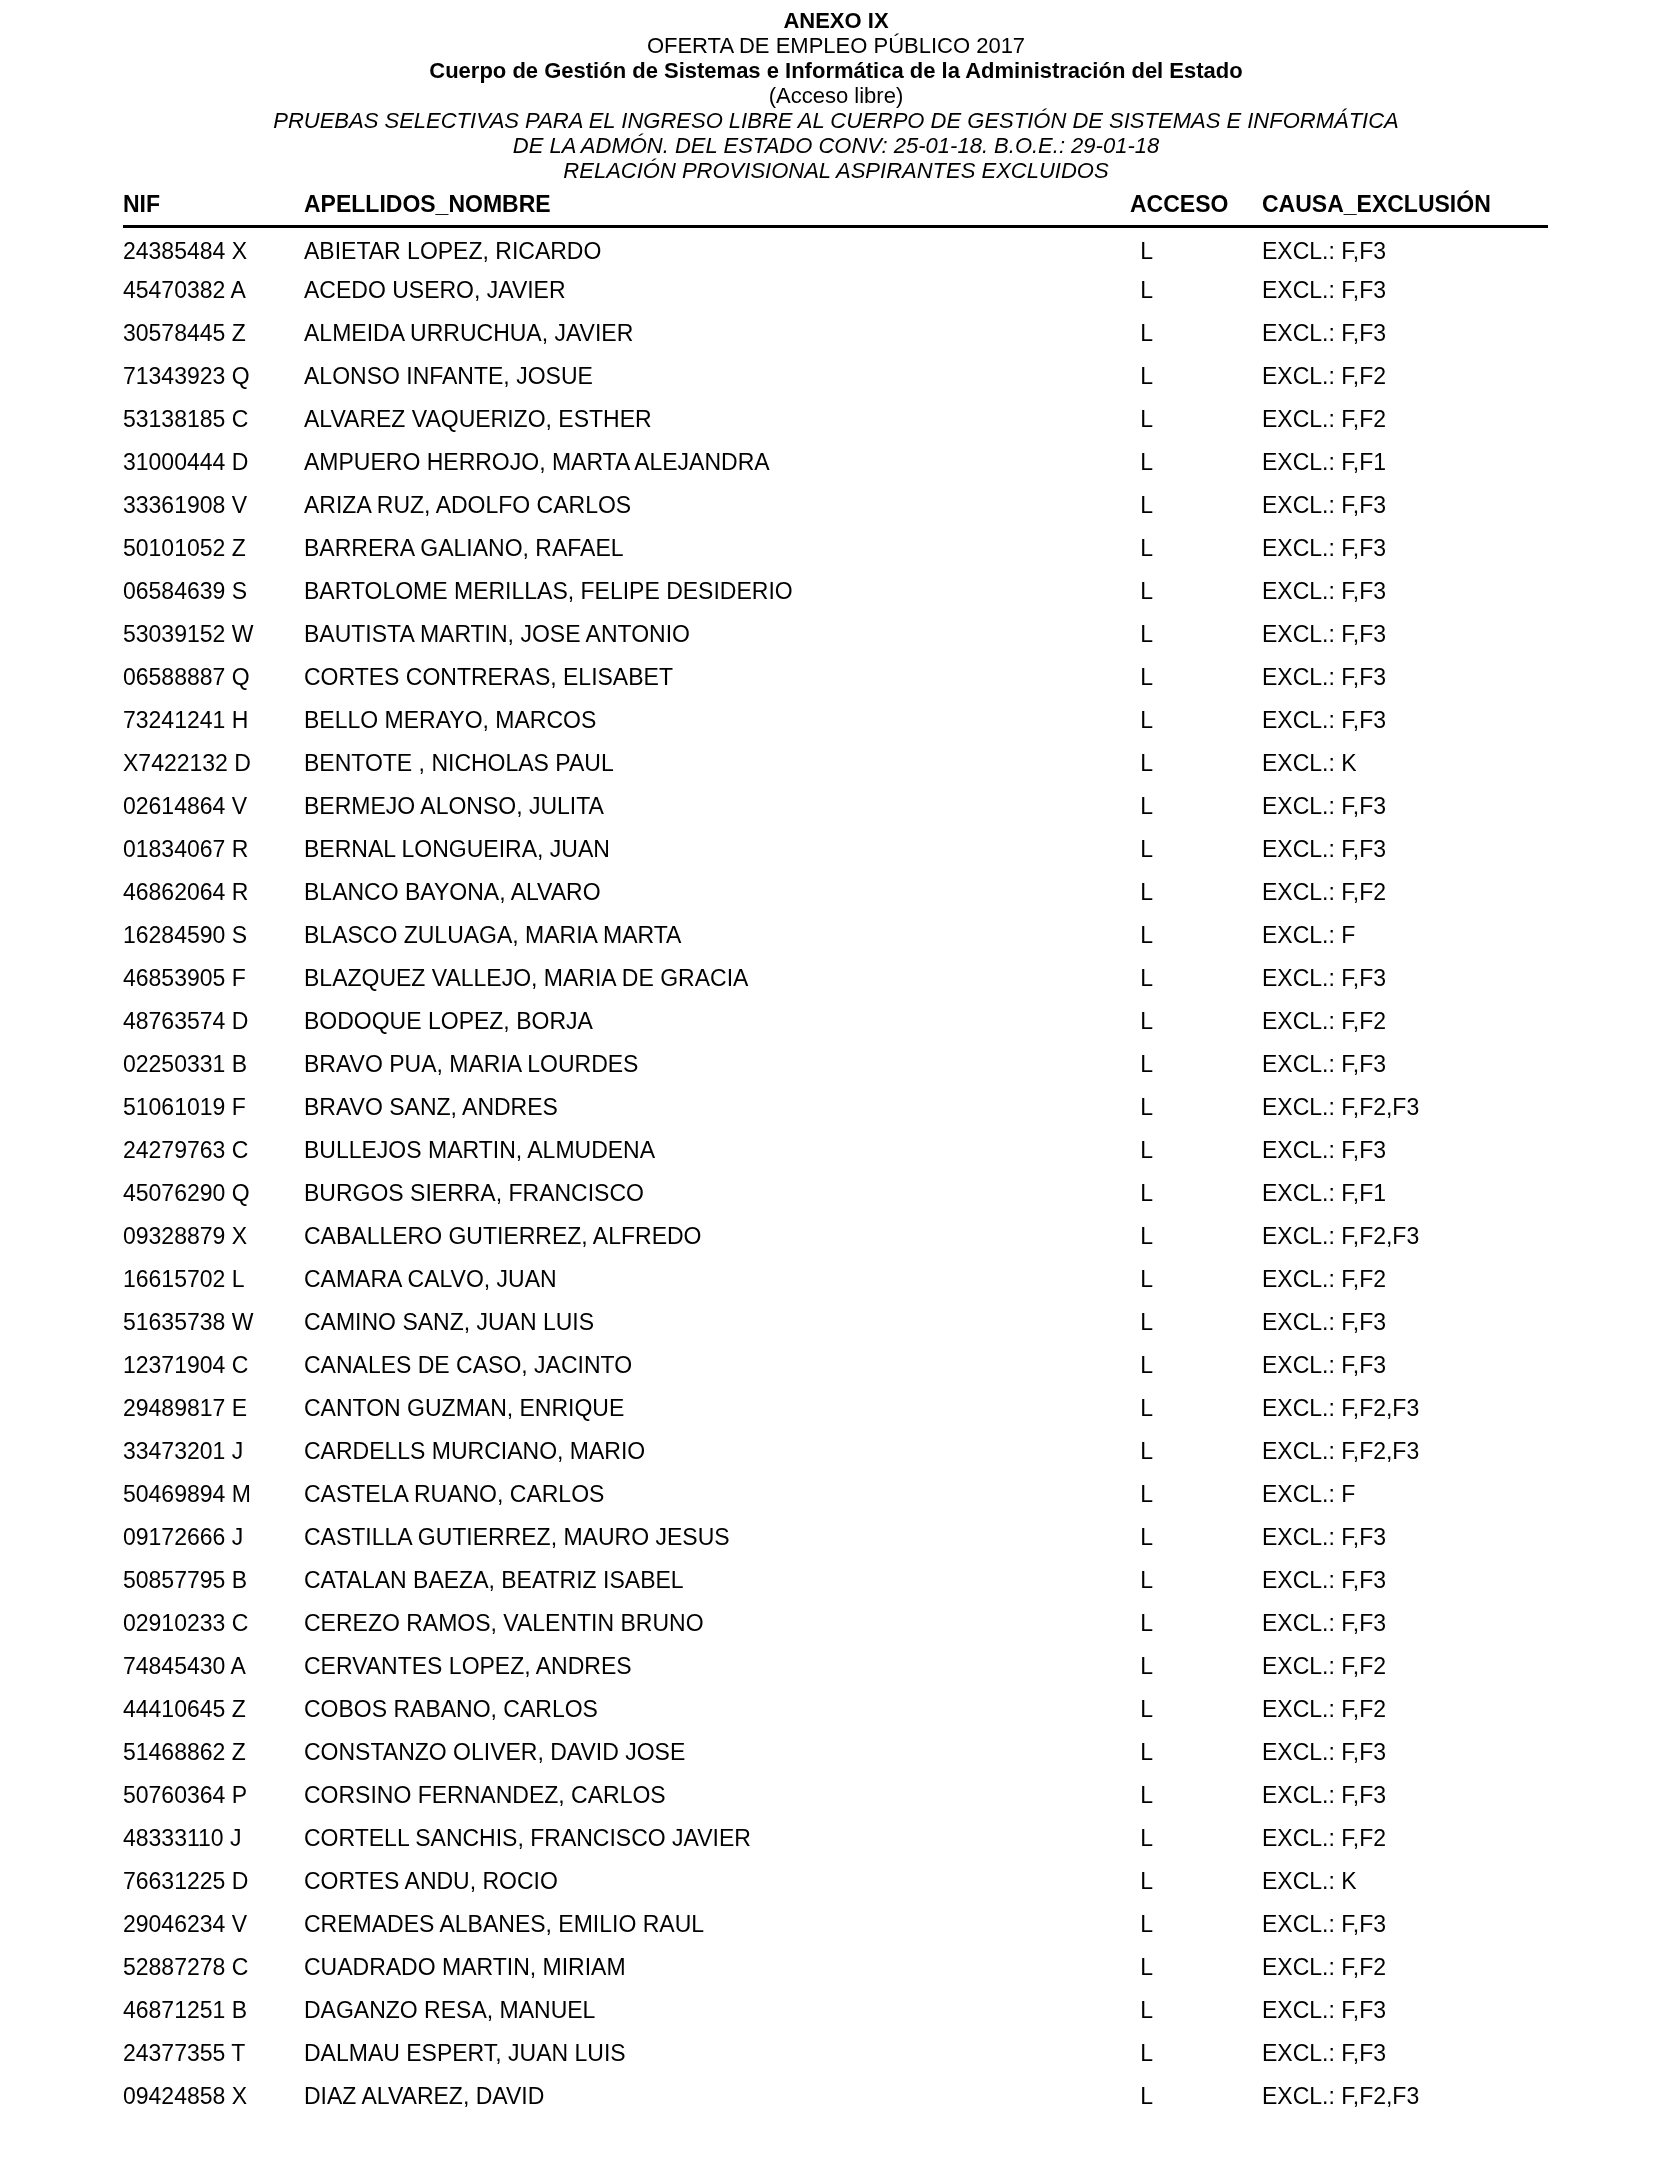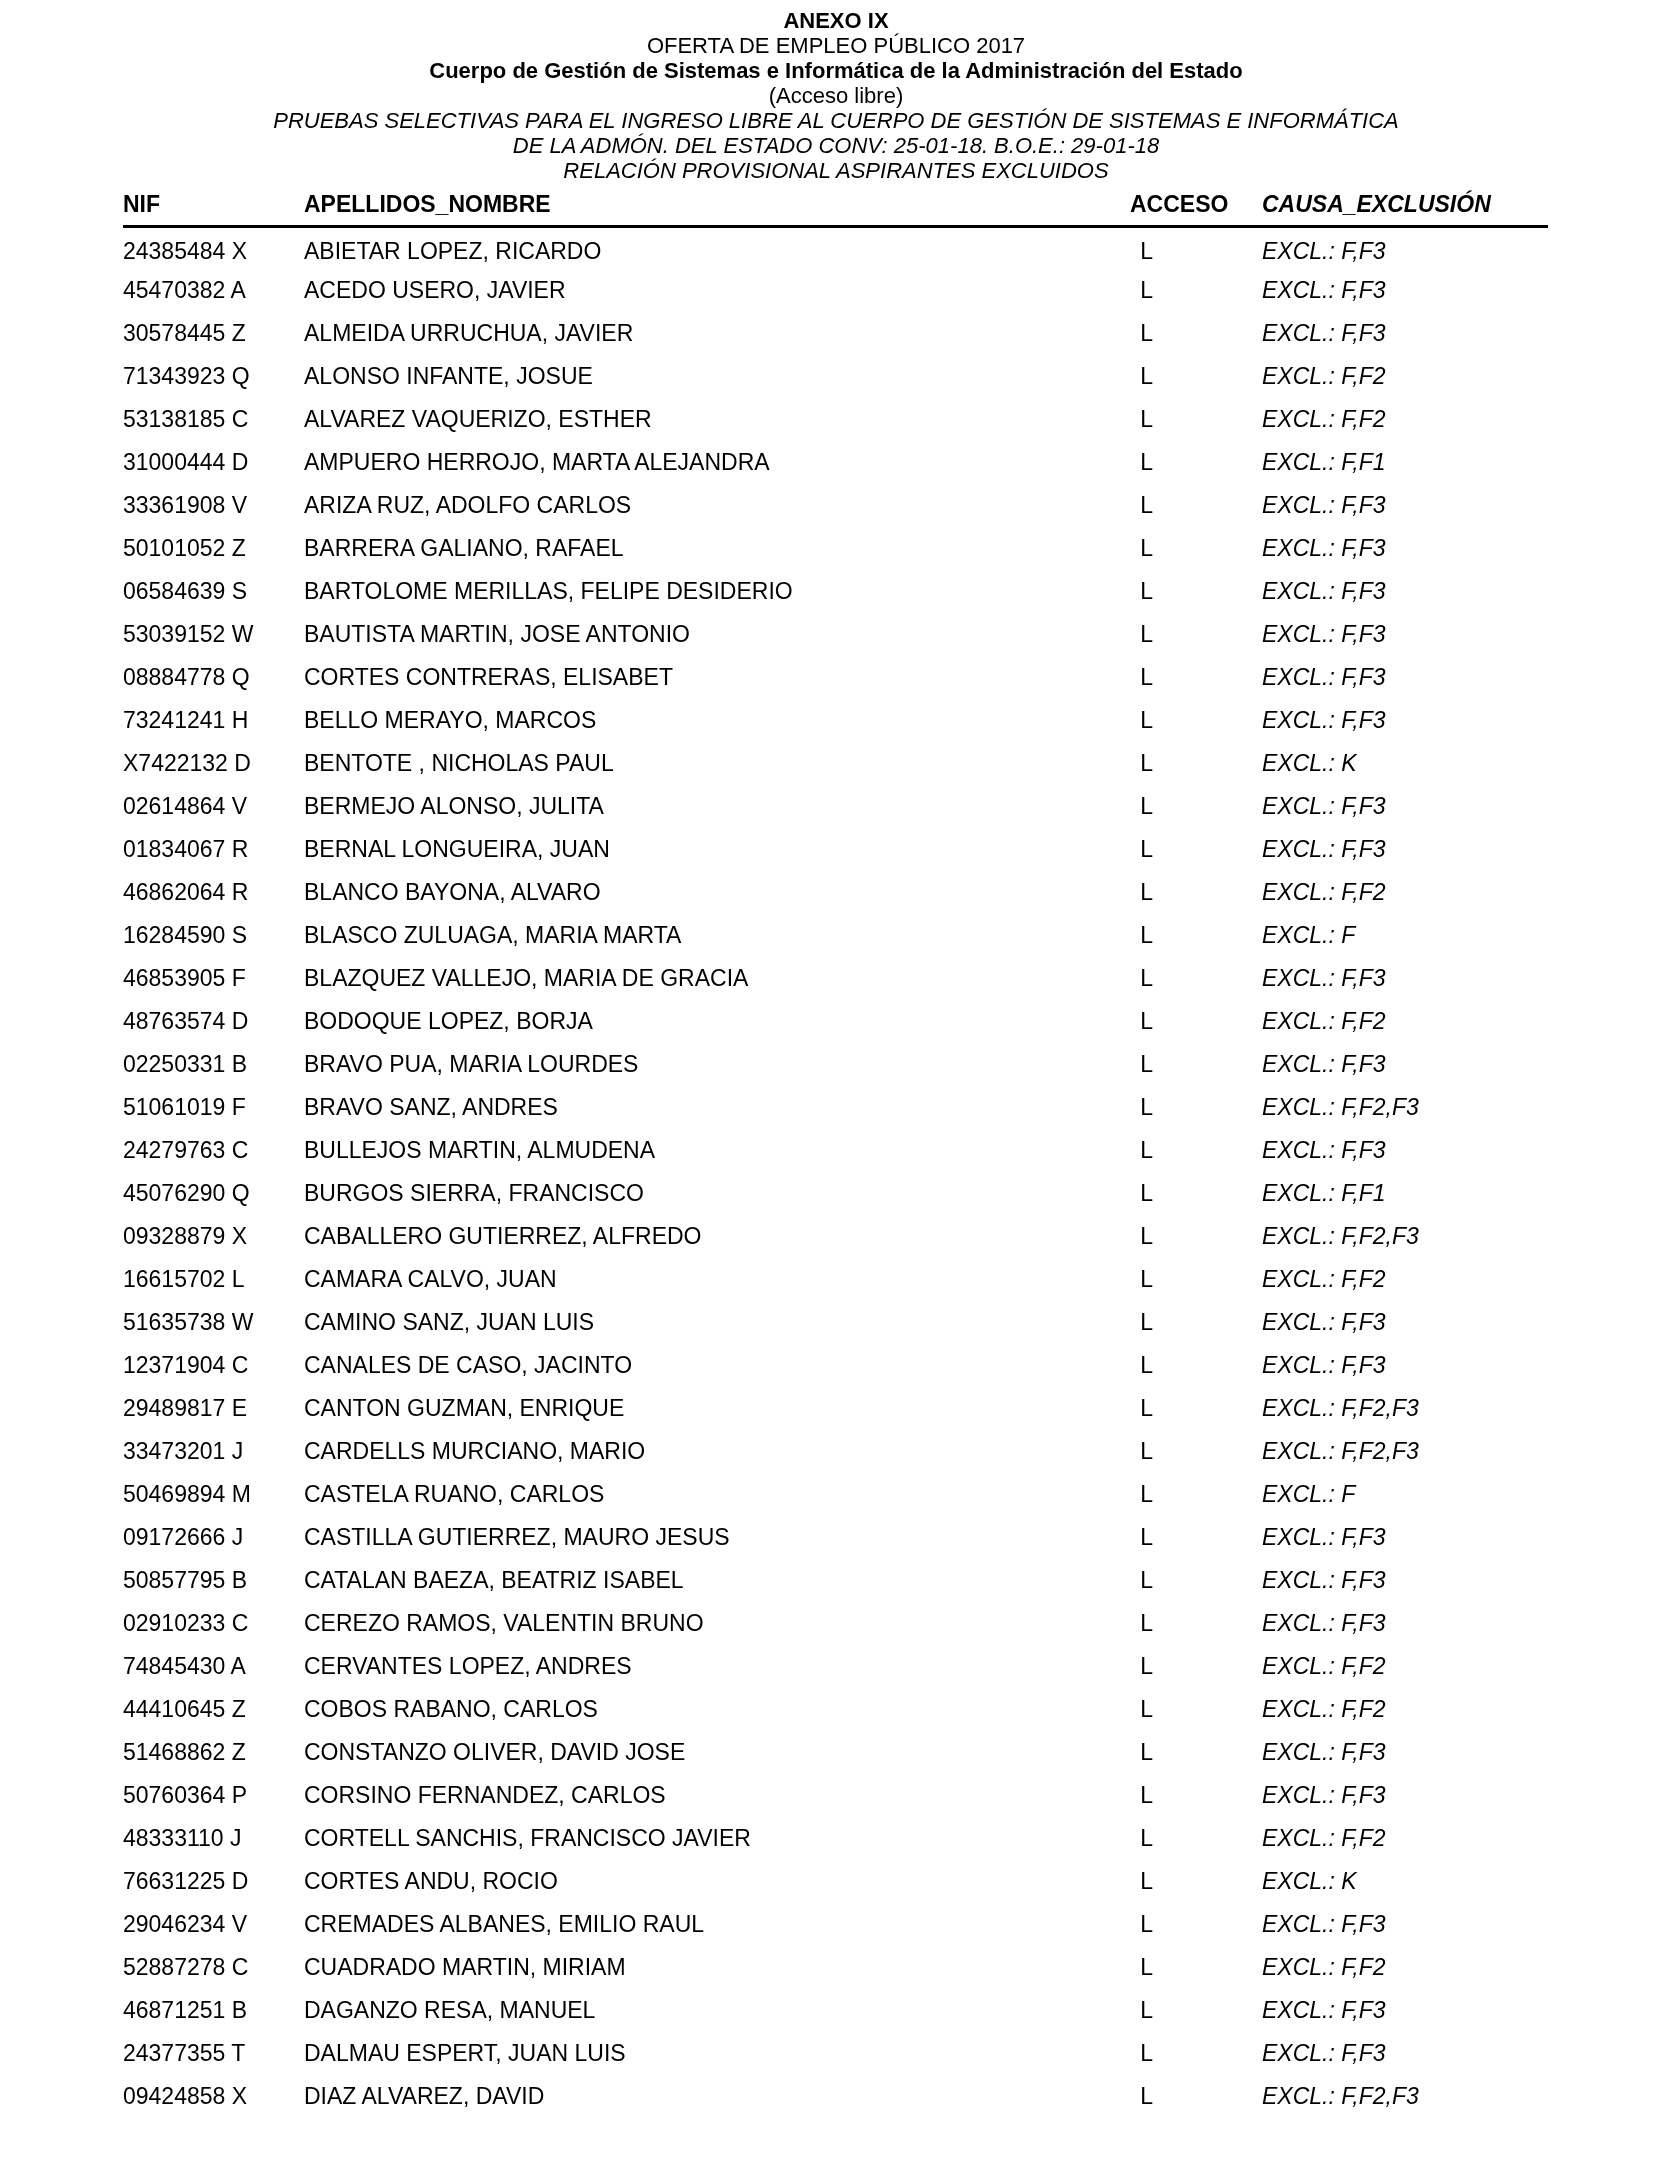--- a/index.html
+++ b/index.html
@@ -40,21 +40,21 @@
     height: 43px;
     padding: 0;
     vertical-align: middle;
     white-space: nowrap;
     overflow: hidden;
   }
   tbody tr:first-child td { padding-top: 5px; }
   .col-nif    { width: 181px; margin-top: 24px; }
   .col-name   { width: 826px; margin-left: 6px; }
   .col-acceso { width: 132px; }
-  .col-causa  { width: 286px; font-style: italic; }
+  .col-causa  { width: 286px; }
   td.col-acceso { padding-left: 10.2px; }
 </style>
 </head>
 <body>
 
 <div class="page">
 
   <header class="doc-header">
     <div class="h-bold">ANEXO IX</div>
     <div>OFERTA DE EMPLEO PÚBLICO 2017</div>
@@ -129,21 +129,21 @@
           <td class="col-acceso">L</td>
           <td class="col-causa">EXCL.: F,F3</td>
         </tr>
         <tr>
           <td class="col-nif">53039152 W</td>
           <td class="col-name">BAUTISTA MARTIN, JOSE ANTONIO</td>
           <td class="col-acceso">L</td>
           <td class="col-causa">EXCL.: F,F3</td>
         </tr>
         <tr>
-          <td class="col-nif">08884778 Q</td>
+          <td class="col-nif">06588887 Q</td>
           <td class="col-name">CORTES CONTRERAS, ELISABET</td>
           <td class="col-acceso">L</td>
           <td class="col-causa">EXCL.: F,F3</td>
         </tr>
         <tr>
           <td class="col-nif">73241241 H</td>
           <td class="col-name">BELLO MERAYO, MARCOS</td>
           <td class="col-acceso">L</td>
           <td class="col-causa">EXCL.: F,F3</td>
         </tr>

